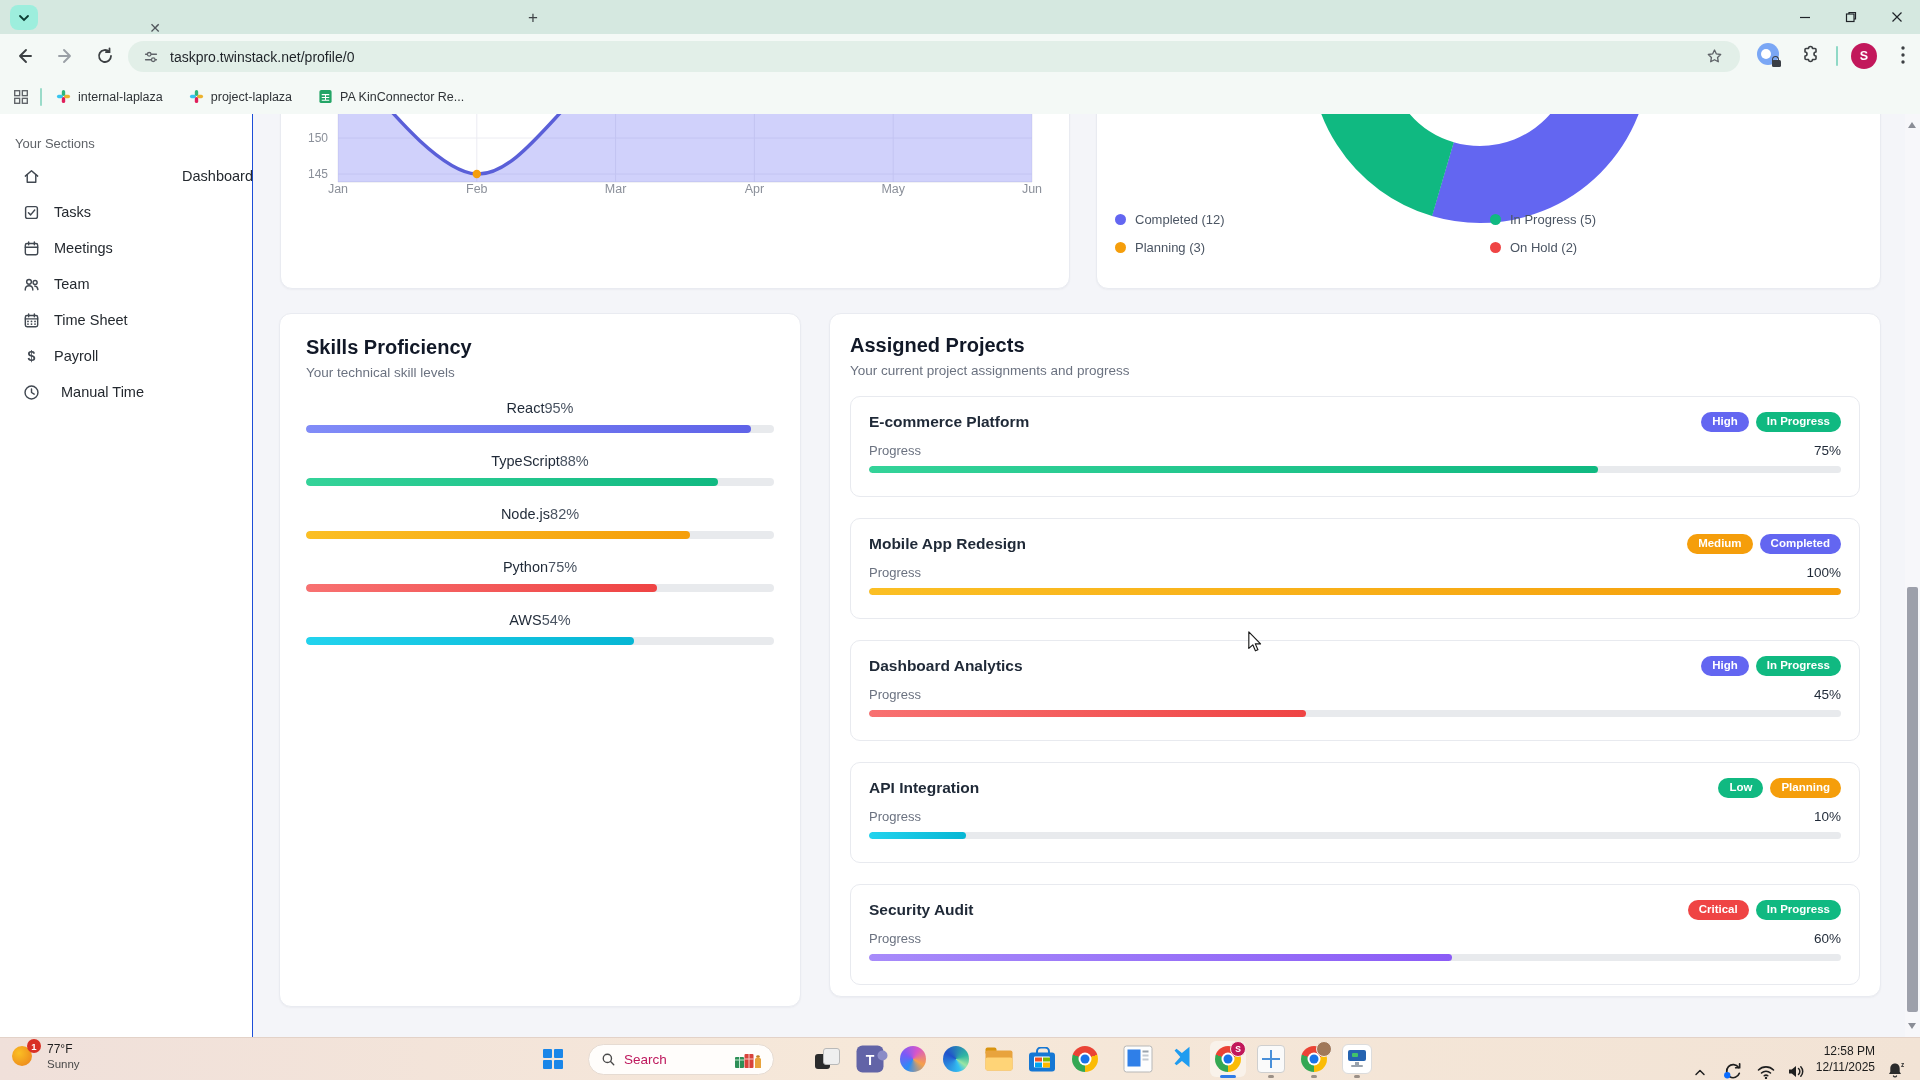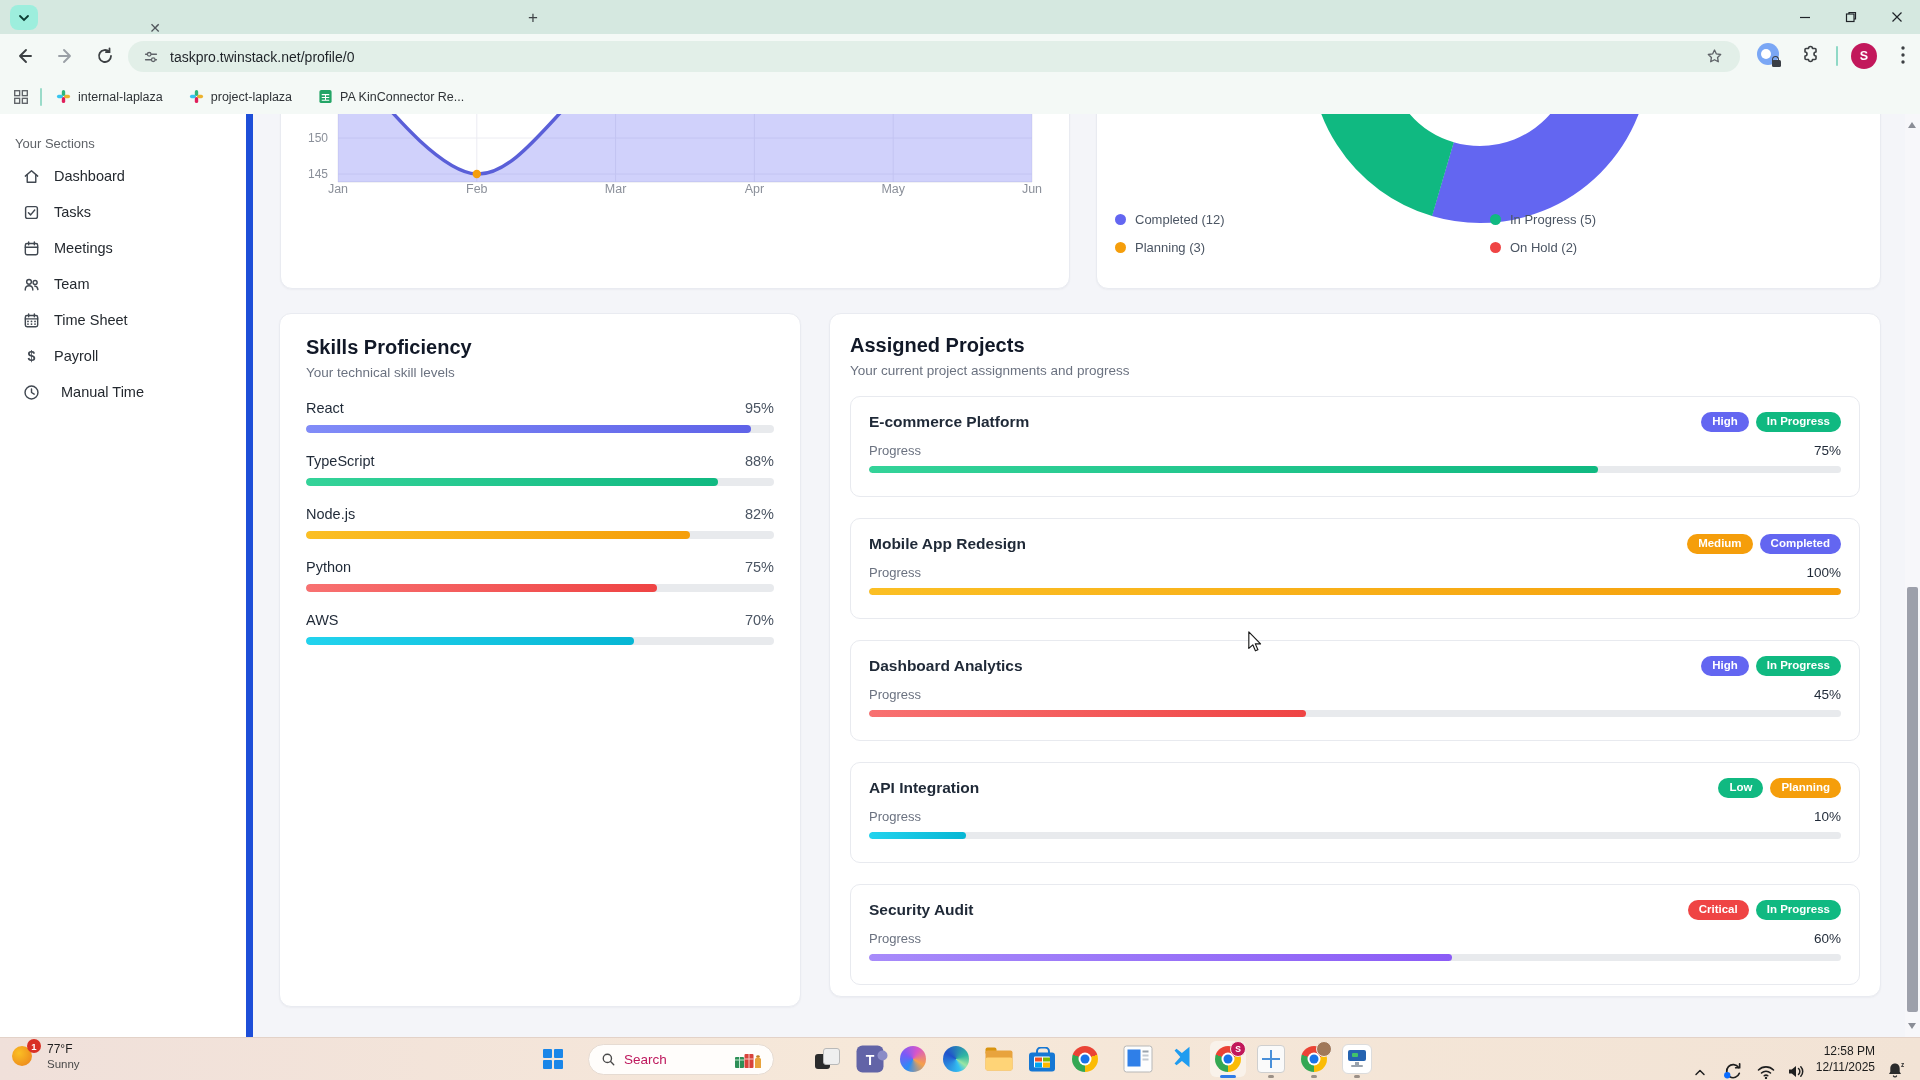--- a/index.html
+++ b/index.html
@@ -20,38 +20,38 @@
   .omnibox{position:absolute;left:128px;top:7px;width:1612px;height:31px;border-radius:16px;background:#e2efe8;display:flex;align-items:center;}
   .omnibox .url{font-size:14px;color:#1f2328;margin-left:10px;flex:1;}
   .tb-right{position:absolute;top:9px;}
   .avatar{width:26px;height:26px;border-radius:50%;background:#c2185b;color:#fff;font-size:12.5px;font-weight:bold;display:flex;align-items:center;justify-content:center;}
   .vsep{position:absolute;top:12px;width:2px;height:20px;background:#8fd9c6;border-radius:2px;}
   .bookmarks{position:absolute;left:0;top:79px;width:1920px;height:35px;background:#f4f9f6;display:flex;align-items:center;}
   .bm-item{display:flex;align-items:center;gap:7px;margin-right:26px;font-size:12.5px;color:#2f3337;}
   .bm-sep{width:2px;height:18px;background:#9adbc9;border-radius:2px;margin:0 14px 0 10px;}
   
   .page{position:absolute;left:0;top:114px;width:1920px;height:923px;background:#f4f5f9;overflow:hidden;}
-  .sidebar{position:absolute;left:0;top:0;width:253px;height:100%;background:#fff;border-right:7px solid #1d4ed8;box-sizing:border-box;}
+  .sidebar{position:absolute;left:0;top:0;width:253px;height:100%;background:#fff;border-right:1px solid #1d4ed8;box-sizing:border-box;}
   .sb-head{position:absolute;left:15px;top:22px;font-size:13px;color:#5f6368;}
   .sb-item{position:absolute;left:0;width:253px;height:34px;display:flex;align-items:center;gap:13px;padding-left:22px;box-sizing:border-box;font-size:14.5px;color:#24292f;}
   .card{position:absolute;background:#fff;border:1px solid #e9ebf1;border-radius:12px;box-sizing:border-box;box-shadow:0 1px 2px rgba(20,20,40,.04);}
   #card-line{left:280px;top:-60px;width:790px;height:235px;}
   #card-donut{left:1096px;top:-60px;width:785px;height:235px;}
   #card-skills{left:279px;top:199px;width:522px;height:694px;padding:22px 26px;}
   #card-projects{left:829px;top:199px;width:1052px;height:684px;padding:20px 20px 0 20px;}
   .chart-svg{position:absolute;overflow:hidden;pointer-events:none;}
   #area-chart{left:280px;top:0;}
   #donut-chart{left:1096px;top:0;}
   .legend{position:absolute;left:1096px;top:98px;width:785px;}
   .legend-item{position:absolute;display:flex;align-items:center;gap:9px;font-size:13px;color:#4b5563;}
   .legend-dot{width:11px;height:11px;border-radius:50%;flex:none;}
   .card-title{font-size:20px;font-weight:bold;color:#111827;}
   .card-sub{font-size:13.5px;color:#6b7280;margin-top:6px;}
   .skill-rows{margin-top:20px;}
-  .skill-top{display:flex;justify-content:space-between;font-size:14.5px;color:#1f2937;}
+  .skill-top{display:flex;justify-content:center;font-size:14.5px;color:#1f2937;}
   .skill-top .pct{color:#4b5563;}
   .skill-track{height:8px;border-radius:6px;background:#e8eaed;margin-top:9px;overflow:hidden;}
   .skill-fill{height:100%;border-radius:6px;}
   .skill-row{margin-bottom:20px;}
   .proj-list{margin-top:18px;}
   .proj-card{height:101px;border:1px solid #e8eaef;border-radius:10px;padding:15px 18px;box-sizing:border-box;margin-bottom:21px;background:#fff;}
   .proj-top{display:flex;justify-content:space-between;align-items:center;}
   .proj-name{font-size:15.5px;font-weight:bold;color:#1f2937;}
   .badges{display:flex;gap:7px;}
   .badge{color:#fff;font-size:11.5px;font-weight:bold;padding:4px 11px;border-radius:999px;line-height:1;}
@@ -210,21 +210,21 @@
           <path d="M4 6 h8 M4 9 h8 M4 12 h8 M8 6 v6" stroke="#fff" stroke-width="1.1"></path>
         </svg>
       <span>PA KinConnector Re...</span>
     </div>
   </div>
 
   <div class="page">
 
     <aside class="sidebar">
       <div class="sb-head">Your Sections</div>
-      <div class="sb-item" style="top:45px;">
+      <div class="sb-item" style="top:45px;justify-content:space-between;">
         <svg width="19" height="19" viewBox="0 0 20 20" fill="none" stroke="#414851" stroke-width="1.5" stroke-linecap="round" stroke-linejoin="round">
             <path d="M3.5 9.6 10 4 l6.5 5.6"></path>
             <path d="M5.5 8.2 V16 h9 V8.2"></path>
           </svg>
         <span>Dashboard</span>
       </div>
       <div class="sb-item" style="top:117px;">
         <svg width="19" height="19" viewBox="0 0 20 20" fill="none" stroke="#414851" stroke-width="1.5" stroke-linecap="round" stroke-linejoin="round">
             <rect x="3.5" y="4.8" width="13" height="11.7" rx="1.8"></rect>
             <path d="M3.5 8.6 h13 M7 3.2 V6 M13 3.2 V6"></path>
@@ -355,21 +355,21 @@
               <span>Python</span>
               <span class="pct">75%</span>
             </div>
           <div class="skill-track">
               <div class="skill-fill" style="width: 75%; background: linear-gradient(90deg, rgb(248, 113, 113), rgb(239, 68, 68));"></div>
             </div>
         </div>
         <div class="skill-row">
           <div class="skill-top">
               <span>AWS</span>
-              <span class="pct">70%</span>
+              <span class="pct">54%</span>
             </div>
           <div class="skill-track">
               <div class="skill-fill" style="width: 70%; background: linear-gradient(90deg, rgb(34, 211, 238), rgb(6, 182, 212));"></div>
             </div>
         </div>
       </div>
     </div>
 
     <div class="card" id="card-projects">
       <div class="card-title">Assigned Projects</div>

